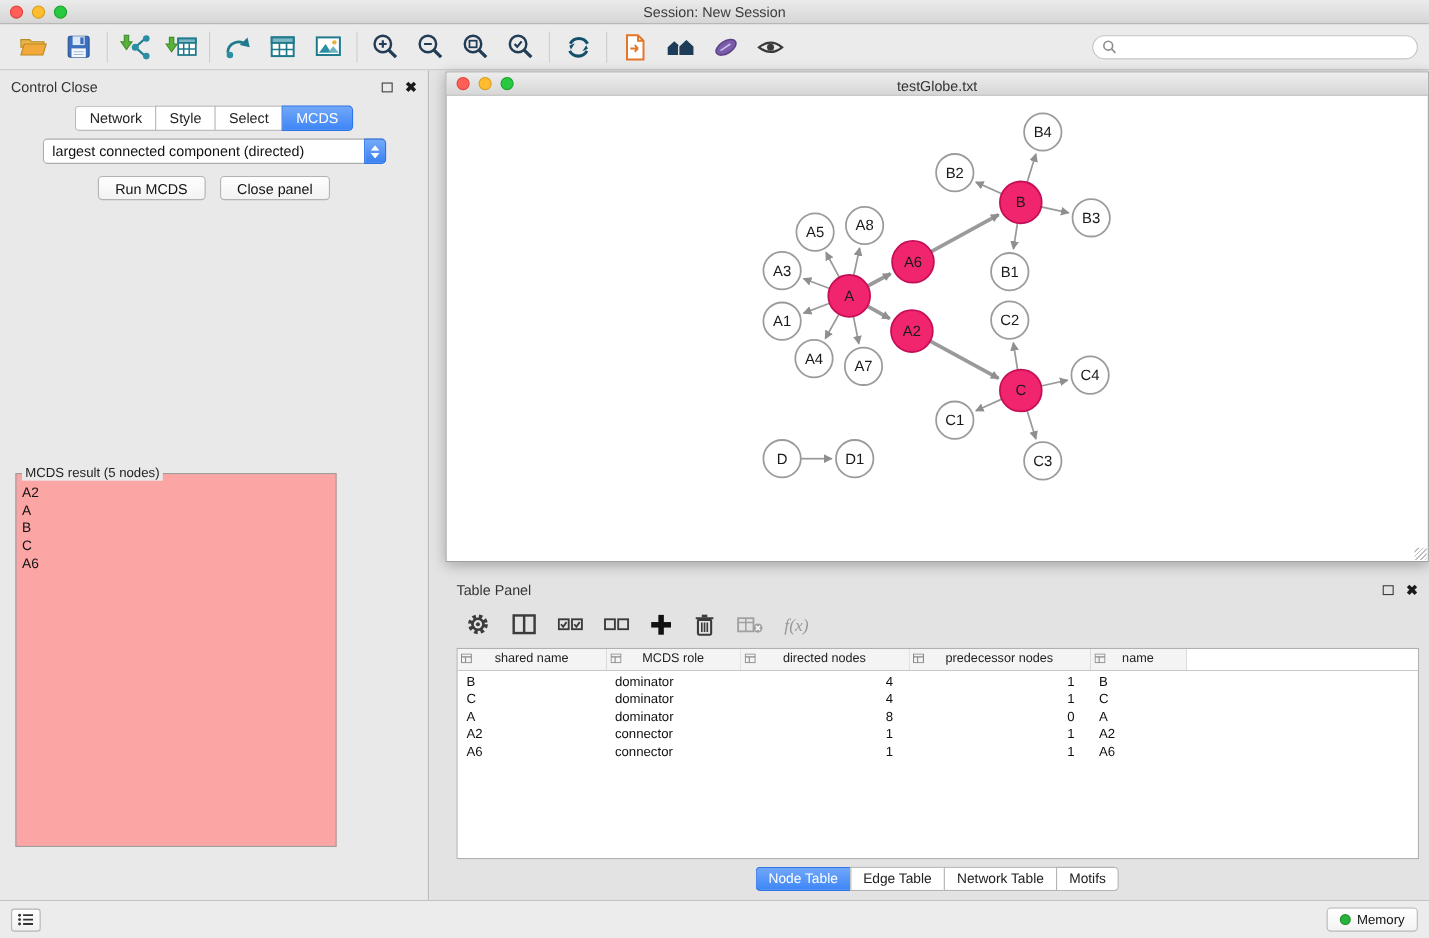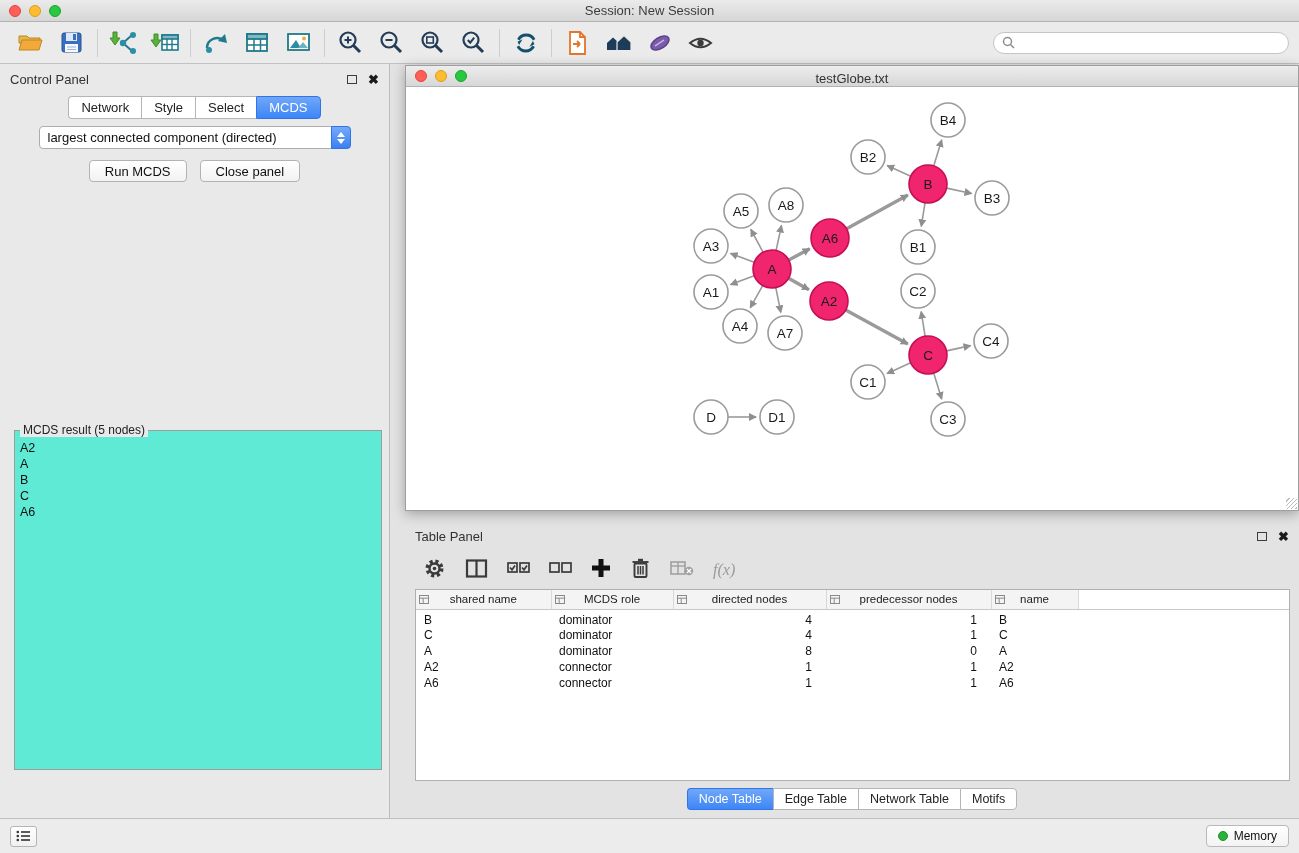--- a/index.html
+++ b/index.html
@@ -47,22 +47,22 @@
               border-radius:4px; position:relative; font-size:13px; color:#111; display:flex;
               align-items:center; padding-left:8px; }
   .dd-step { position:absolute; right:-1px; top:-1px; width:20px; height:23px;
              background:linear-gradient(#74aafa,#3b80f2); border:1px solid #2f74e8;
              border-radius:0 4px 4px 0; display:flex; flex-direction:column; align-items:center;
              justify-content:center; gap:2px; }
   .btn-row { display:flex; justify-content:center; gap:13px; margin-top:11px; }
   .mbtn { font-size:13px; color:#111; background:linear-gradient(#ffffff,#f2f2f2);
           border:1px solid #b3b3b3; border-radius:4px; padding:3px 15px; height:22px; }
 
-  fieldset.result { margin:241px 8px 0 14px; width:368px; height:347px; border:1px solid #9d9d9d;
-                    background:#5eead4; padding:1px 3px; }
+  fieldset.result { margin:241px 8px 0 14px; width:292px; height:347px; border:1px solid #9d9d9d;
+                    background:#fca5a5; padding:1px 3px; }
   fieldset.result legend { font-size:12px; color:#222; background:#e9e9e9; padding:0 3px; margin-left:2px; }
   .result-list { font-size:12.5px; color:#111; line-height:16px; padding:2px 2px; }
 
   
   .netwin { position:absolute; left:15px; top:1px; width:894px; height:446px; border:1px solid #9e9e9e;
             background:#fff; box-shadow:0 3px 12px rgba(0,0,0,.3); }
   .wtitle { height:21px; background:linear-gradient(#ededed,#d7d7d7); border-bottom:1px solid #b2b2b2;
             position:relative; display:flex; align-items:flex-end; justify-content:center;
             font-size:13px; color:#333; }
   .wtitle .lights { top:4px; }
@@ -243,21 +243,21 @@
       <line x1="8.5" y1="8.5" x2="12" y2="12" stroke="#8e8e8e" stroke-width="1.5"></line>
     </svg>
     <input placeholder="" style="">
   </div>
 </div>
 
 <div class="main">
 
   <div class="control">
     <div class="panel-head">
-      <span>Control Panel</span>
+      <span>Control Close</span>
       <span class="sp"></span>
       <span class="float-box"></span>
       <span class="x-icon">✖</span>
     </div>
     <div class="segs">
         <div class="seg">Network</div>
         <div class="seg">Style</div>
         <div class="seg">Select</div>
         <div class="seg sel">MCDS</div>
       </div>

